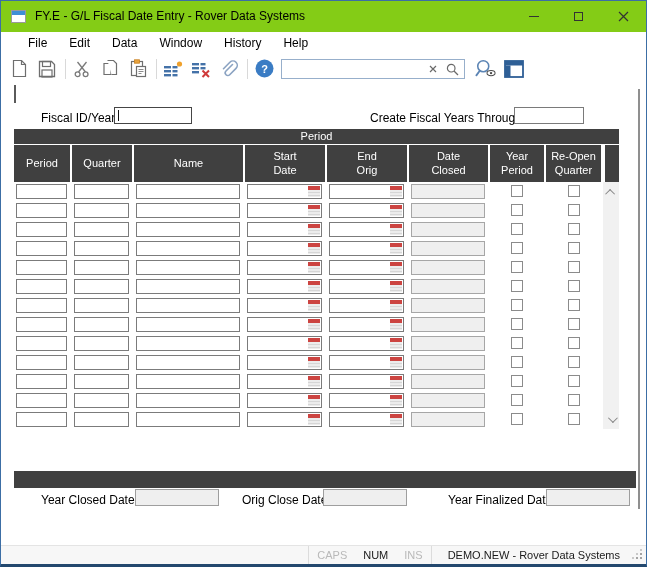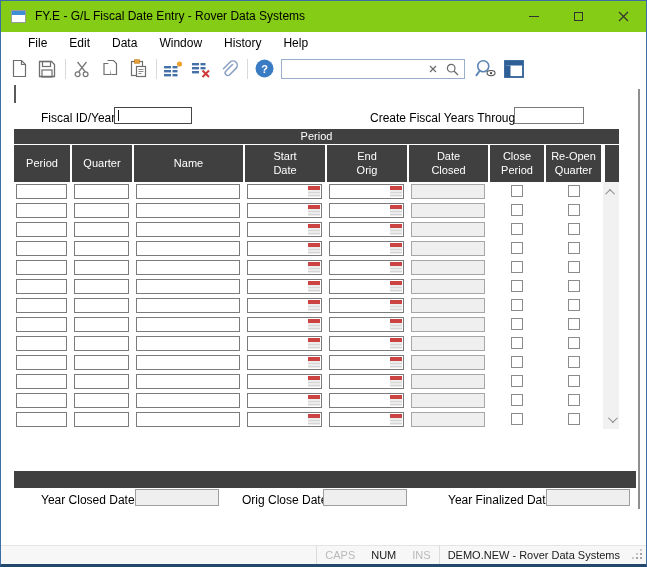--- a/index.html
+++ b/index.html
@@ -84,21 +84,21 @@
   .inp-finalized{ left:545px; top:488px; width:84px; height:17px; }
 
   
   .statusbar{ position:absolute; left:0; right:0; bottom:0; height:19px; background:#f7f7f7;
     border-top:1px solid #e4e4e4; display:flex; align-items:stretch; font-size:11px; color:#1a1a1a; }
   .sb-panel{ display:flex; align-items:center; }
   .sb-fill{ flex:1; }
   .sb-sep{ width:1px; background:#dcdcdc; }
   .sb-ind{ padding:0 8px; }
   .sb-dim{ color:#b9b9b9; }
-  .sb-msg{ padding:0 8px; white-space:nowrap; }
+  .sb-msg{ padding:0 8px; white-space:nowrap;margin-left:8px; }
   .grip{ position:absolute; right:4px; bottom:5px; width:2px; height:2px; background:#a3a3a3;
     box-shadow:-4px 0 #a3a3a3, 0 -4px #a3a3a3, -8px 0 #c9c9c9, 0 -8px #c9c9c9, -4px -4px #c9c9c9; }
 
   svg{ display:block; }
 </style>
 </head>
 <body>
 
 <div class="window">
 
@@ -245,21 +245,21 @@
       <div class="col-grid">
         <div class="col-cell navy">Period</div>
         <div class="col-cell navy">Quarter</div>
         <div class="col-cell navy">Name</div>
         <div class="col-cell navy">Start
 Date</div>
         <div class="col-cell navy">End
 Orig</div>
         <div class="col-cell navy">Date
 Closed</div>
-        <div class="col-cell navy">Close
+        <div class="col-cell navy">Year
 Period</div>
         <div class="col-cell navy">Re-Open
 Quarter</div>
       </div>
       <div class="col-sb-filler navy"></div>
     </div>
     <div class="table-body">
 
     <div class="t-row">
       <div class="cell">

